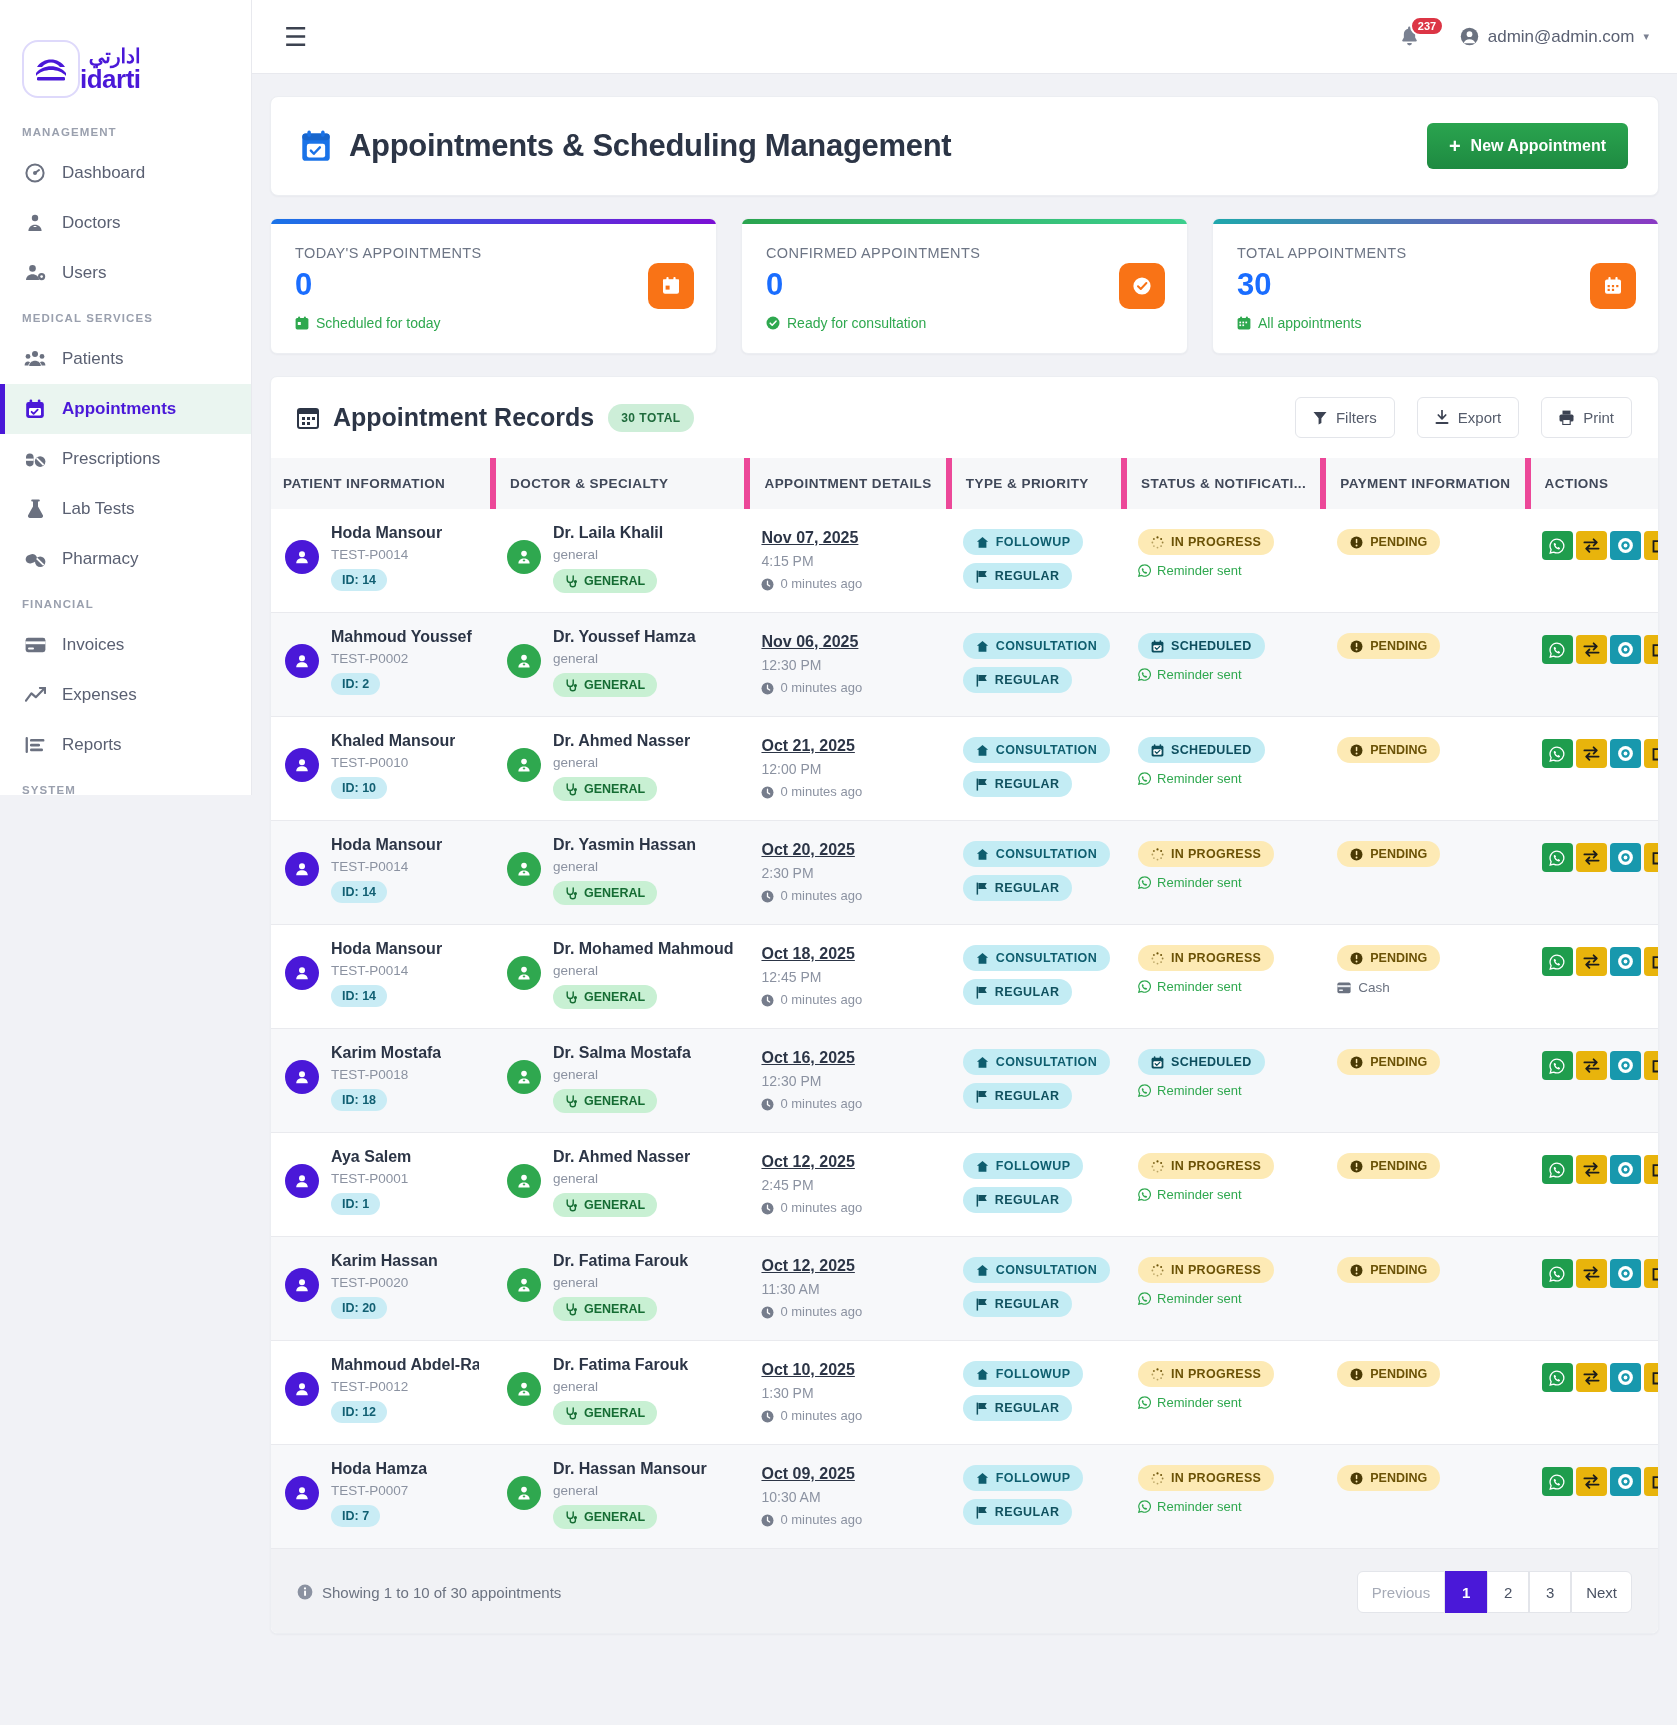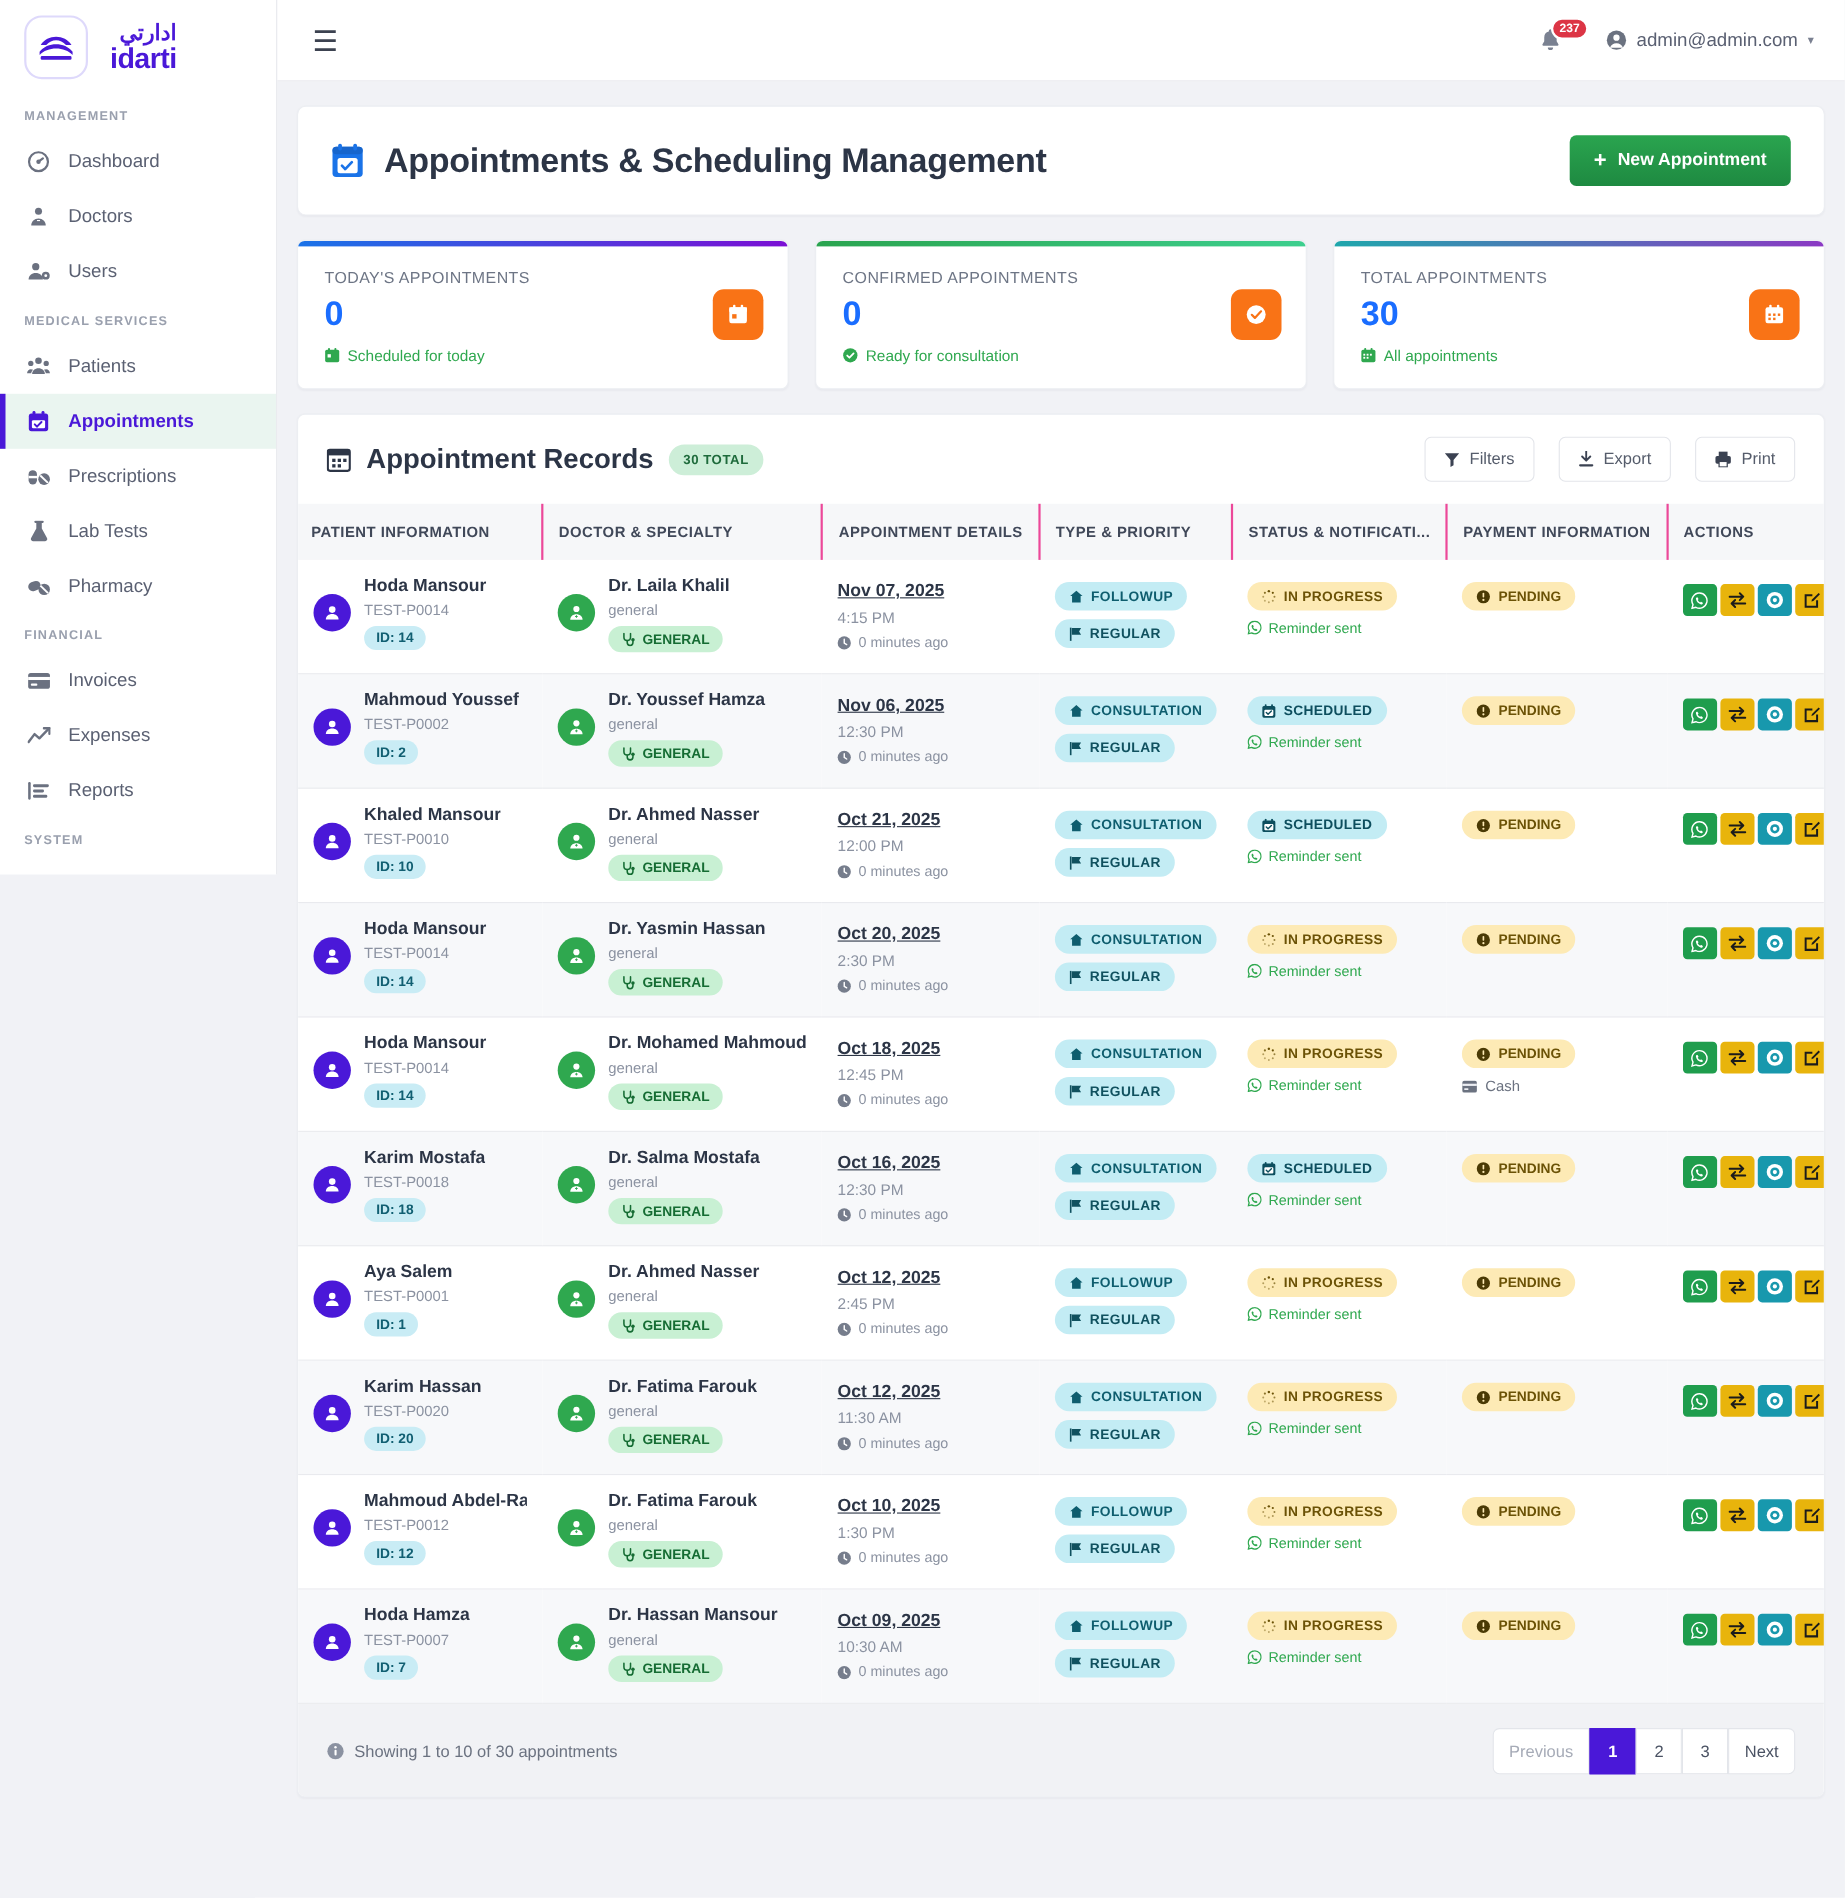--- a/index.html
+++ b/index.html
@@ -12,22 +12,23 @@
   
   .sidebar {
     position: absolute; top: 0; left: 0;
     width: 252px; height: 795px;
     background: #ffffff;
     border-right: 1px solid #e8e9ee;
     overflow: hidden;
     z-index: 5;
   }
   .logo-wrap {
-    display: flex; align-items: center; gap: 20px;
+    display: flex; align-items: center; gap: 0;
     padding: 14px 0 14px 22px;
+    margin-top: 26px;
   }
   .logo-badge {
     width: 58px; height: 58px; border-radius: 16px;
     border: 2px solid #ded9fb; background: #fff;
     display: flex; align-items: center; justify-content: center;
   }
   .logo-text { line-height: 1.0; }
   .logo-ar { font-size: 20px; color: #4a18d8; font-weight: 700; text-align: right; letter-spacing: .5px;}
   .logo-en { font-size: 26px; color: #4a18d8; font-weight: 700; letter-spacing: -.5px;}
   .nav-section {
@@ -111,21 +112,21 @@
   .pill-total { background:#cdeed8; color:#1f6b3c; font-size:12px; font-weight:700;
                 padding:7px 13px; border-radius:14px; letter-spacing:.5px;}
   .tbtns { display:flex; gap:22px;align-items:flex-end; }
   .tbtn { border:1px solid #e3e5ea; background:#fff; border-radius:6px; padding:11px 17px;
           font-size:15px; color:#4d5healt; color:#555c6b; display:flex; align-items:center; gap:9px; cursor:pointer;}
 
   table { width:100%; border-collapse:collapse; }
   thead th {
     background:#f6f7f9; text-align:left;
     font-size:13.5px; font-weight:700; letter-spacing:.45px; color:#404859;
-    padding: 18px 14px; border-right:2px solid #ec4899; white-space:nowrap;
+    padding: 18px 14px; border-right:6px solid #ec4899; white-space:nowrap;
   }
   thead th:first-child { padding-left:12px; }
   thead th:last-child { border-right:none; }
   tbody td { padding: 15px 14px; vertical-align: top; border-bottom:1px solid #e9eaee; }
   tbody tr:nth-child(odd) { background:#fff; }
   tbody tr:nth-child(even) { background:#f7f8fa; }
 
   .cell-flex { display:flex; align-items:flex-start; gap:12px; }
   .avatar { width:34px; height:34px; border-radius:50%; background:#4a18d8; flex-shrink:0;
             display:flex; align-items:center; justify-content:center; color:#fff; margin-top:16px;}

